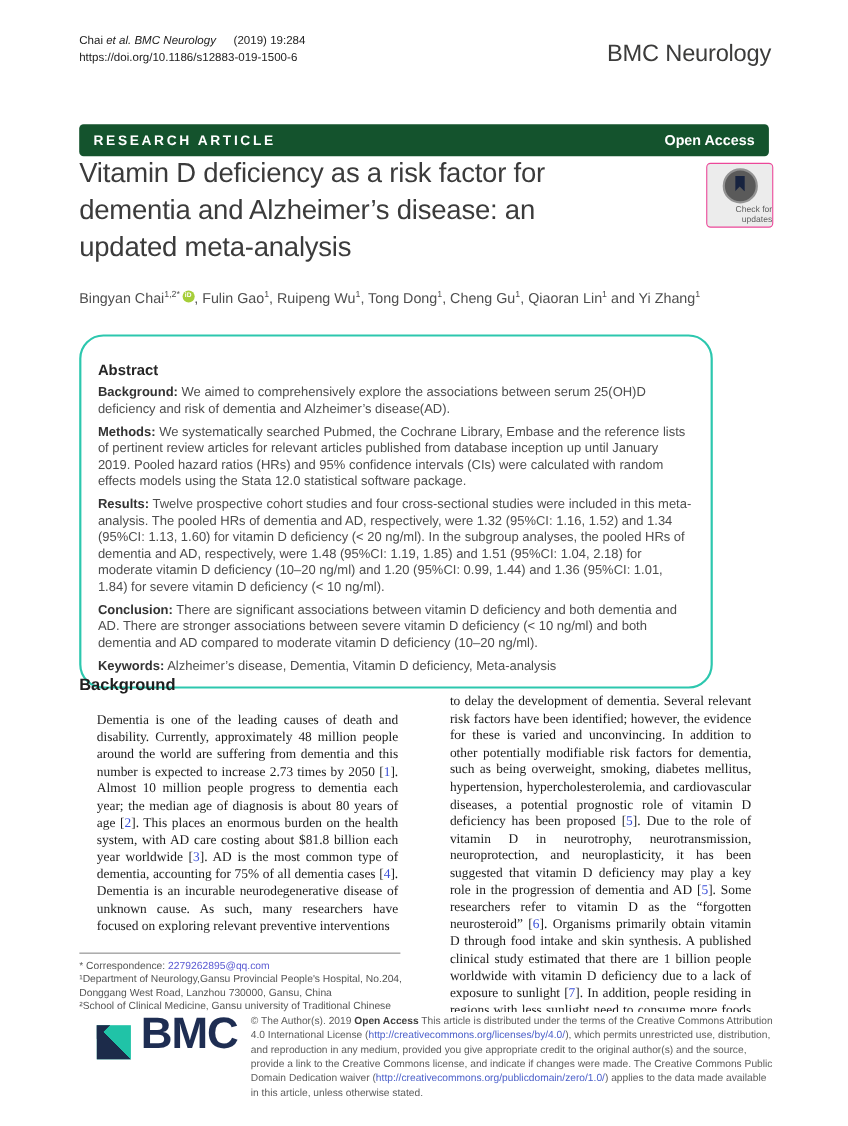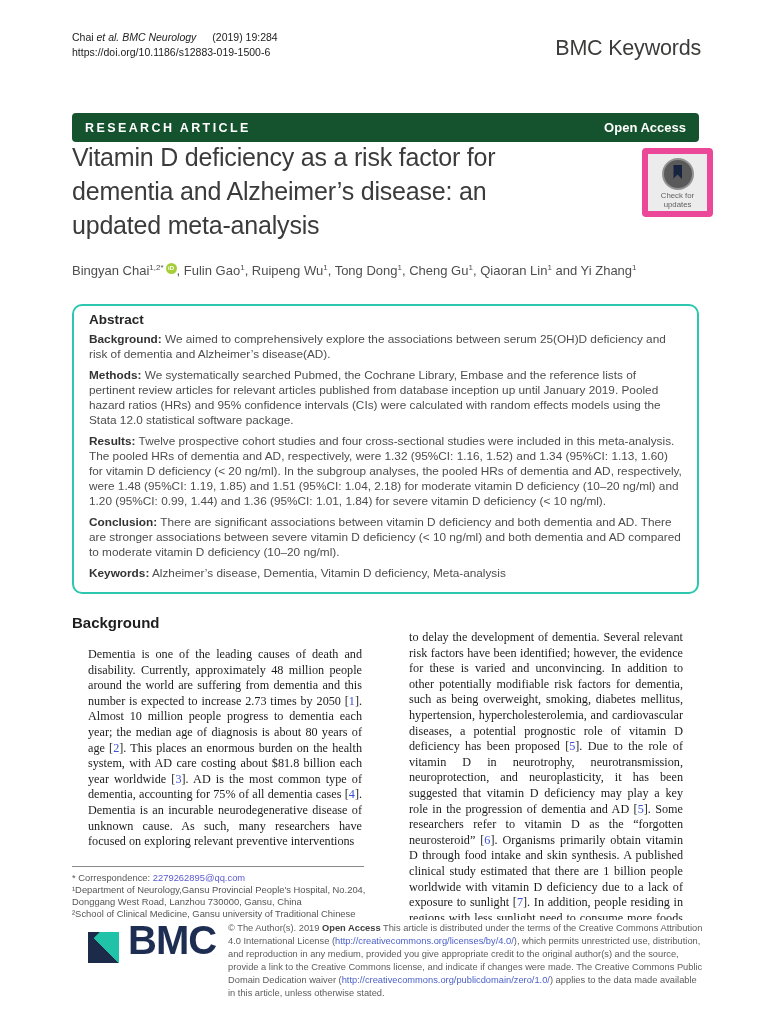--- a/index.html
+++ b/index.html
@@ -14,34 +14,34 @@
   
   .banner{position:absolute;left:72px;top:113px;width:627px;height:29px;background:#14532d;
           border-radius:4px;display:flex;align-items:center;justify-content:space-between;
           color:#fff;font-weight:bold;}
   .banner .kind{font-size:12.5px;letter-spacing:2.4px;padding-left:13px;}
   .banner .access{font-size:13px;padding-right:13px;}
   
   .title{position:absolute;left:72px;top:140px;width:560px;font-size:25px;line-height:34px;
          color:#3b3b3b;font-weight:400;letter-spacing:-0.2px;}
   .badge{position:absolute;left:642px;top:148px;width:59px;height:57px;background:#ececec;
-         border:6px solid #ec4899;border-radius:4px;text-align:center;cursor:pointer;}
+         border:1px solid #ec4899;border-radius:4px;text-align:right;cursor:pointer;}
   .badge-circle{width:28px;height:28px;border-radius:50%;background:#5a5a5a;border:2px solid #939393;
          margin:4px auto 1px;position:relative;}
   .badge-bm{position:absolute;left:50%;top:5px;transform:translateX(-50%);width:9px;height:14px;
          background:#17233f;clip-path:polygon(0 0,100% 0,100% 100%,50% 68%,0 100%);}
   .badge-txt{font-size:7.8px;line-height:9px;color:#5f5f5f;}
   .authors{position:absolute;left:72px;top:263px;width:620px;font-size:13px;color:#4f4f4f;}
   .authors sup{font-size:8px;}
   .orcid{display:inline-block;width:11px;height:11px;border-radius:50%;background:#a6ce39;
          color:#fff;font-size:6px;line-height:11px;text-align:center;vertical-align:super;
          margin-left:2px;font-weight:bold;cursor:pointer;}
   
-  .abstract{position:absolute;left:72px;top:304px;width:627px;box-sizing:border-box;
-            border:2px solid #2cc7ae;border-radius:10px;padding:6px 15px 11px;background:#fff;}
+  .abstract{position:absolute;left:72px;top:304px;width:576px;box-sizing:border-box;
+            border:2px solid #2cc7ae;border-radius:22px;padding:23px 15px 11px;background:#fff;}
   .abstract h2{margin:0 0 5px;font-size:13.5px;color:#262626;}
   .abstract p{margin:0 0 6px;font-size:11.8px;line-height:15px;color:#4d4d4d;}
   .abstract p:last-child{margin-bottom:0;}
   .abstract b{color:#333;}
   
   .columns{position:absolute;left:72px;top:614px;width:627px;height:306px;overflow:hidden;
            display:flex;gap:15px;}
   .col{width:306px;}
   .col h3{margin:0 0 6px;font-size:15px;color:#1f1f1f;font-family:"Liberation Sans",sans-serif;}
   .body-text{font-family:"Liberation Serif",serif;font-size:12.2px;line-height:15.6px;
@@ -66,21 +66,21 @@
 </style>
 </head>
 <body>
 
 <div class="page">
 
   <div class="hdr-left">
     <div class="cit"><span>Chai </span><i>et al. BMC Neurology</i><span class="gap"></span><span>(2019) 19:284</span></div>
     <div>https://doi.org/10.1186/s12883-019-1500-6</div>
   </div>
-  <div class="hdr-right">BMC Keywords</div>
+  <div class="hdr-right">BMC Neurology</div>
 
   <div class="banner">
     <span class="kind">RESEARCH ARTICLE</span>
     <span class="access">Open Access</span>
   </div>
 
   <div class="title">
     <div>Vitamin D deficiency as a risk factor for</div>
     <div>dementia and Alzheimer’s disease: an</div>
     <div>updated meta-analysis</div>

